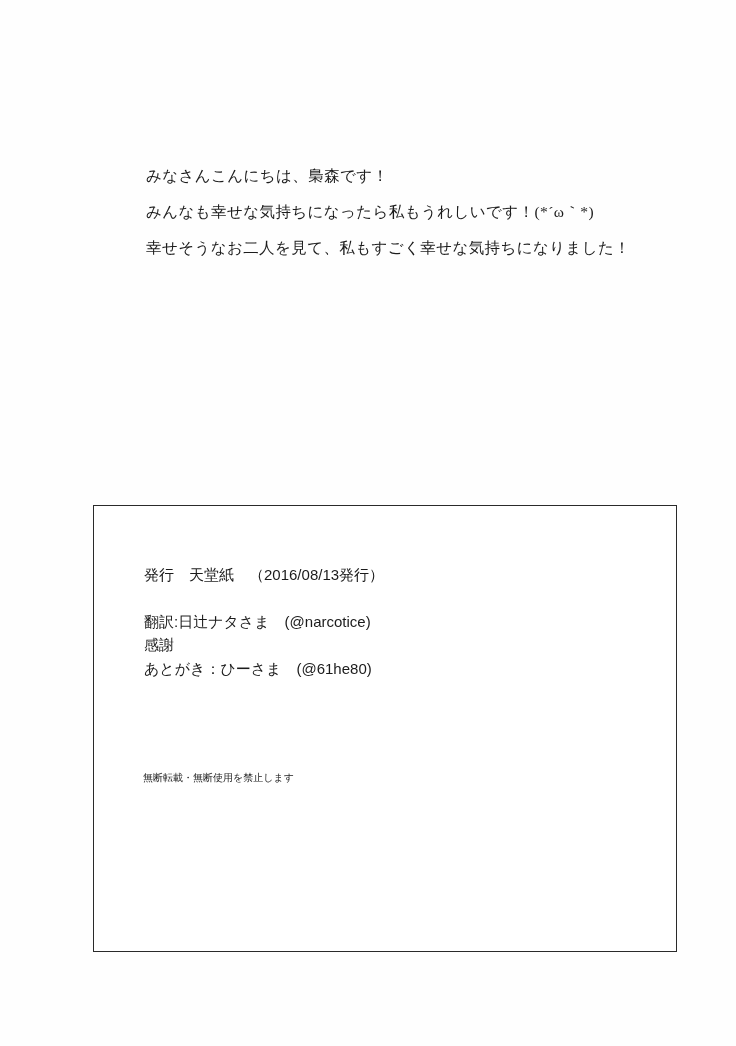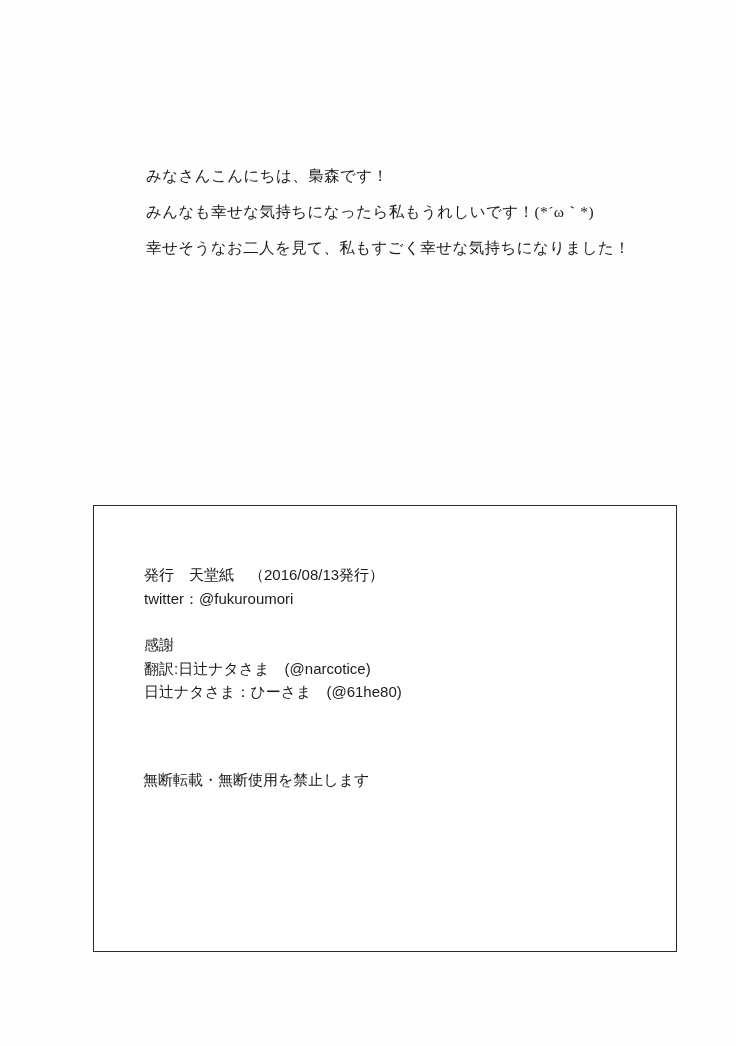--- a/index.html
+++ b/index.html
@@ -69,45 +69,44 @@
   .col-gap {
     height: 23px;
   }
   .thanks-block {
     margin-top: 0;
   }
   .notice {
     position: absolute;
     left: 143px;
     top: 771px;
-    font-size: 15px;
+    font-size: 10px;
     color: #1b1b1b;
     white-space: nowrap;
   }
 </style>
 </head>
 <body>
 
 <div class="page">
 
 
   <div class="afterword-body">
     <div class="afterword-line">みなさんこんにちは、梟森です！</div>
     <div class="afterword-line">みんなも幸せな気持ちになったら私もうれしいです！(*´ω｀*)</div>
     <div class="afterword-line">幸せそうなお二人を見て、私もすごく幸せな気持ちになりました！</div>
   </div>
 
   <div class="colophon-box">
     <div class="colophon-inner">
       <div class="col-line">発行　天堂紙　（2016/08/13発行）</div>
-      <div class="col-line">twitter：@fukuroumori</div>
       <div class="col-gap"></div>
       <div class="thanks-block">
+        <div class="col-line">翻訳:日辻ナタさま　(@narcotice)</div>
         <div class="col-line">感謝</div>
-        <div class="col-line">翻訳:日辻ナタさま　(@narcotice)</div>
-        <div class="col-line">日辻ナタさま：ひーさま　(@61he80)</div>
+        <div class="col-line">あとがき：ひーさま　(@61he80)</div>
       </div>
     </div>
   </div>
 
   <div class="notice">無断転載・無断使用を禁止します</div>
 
 </div>
 
 </body></html>

